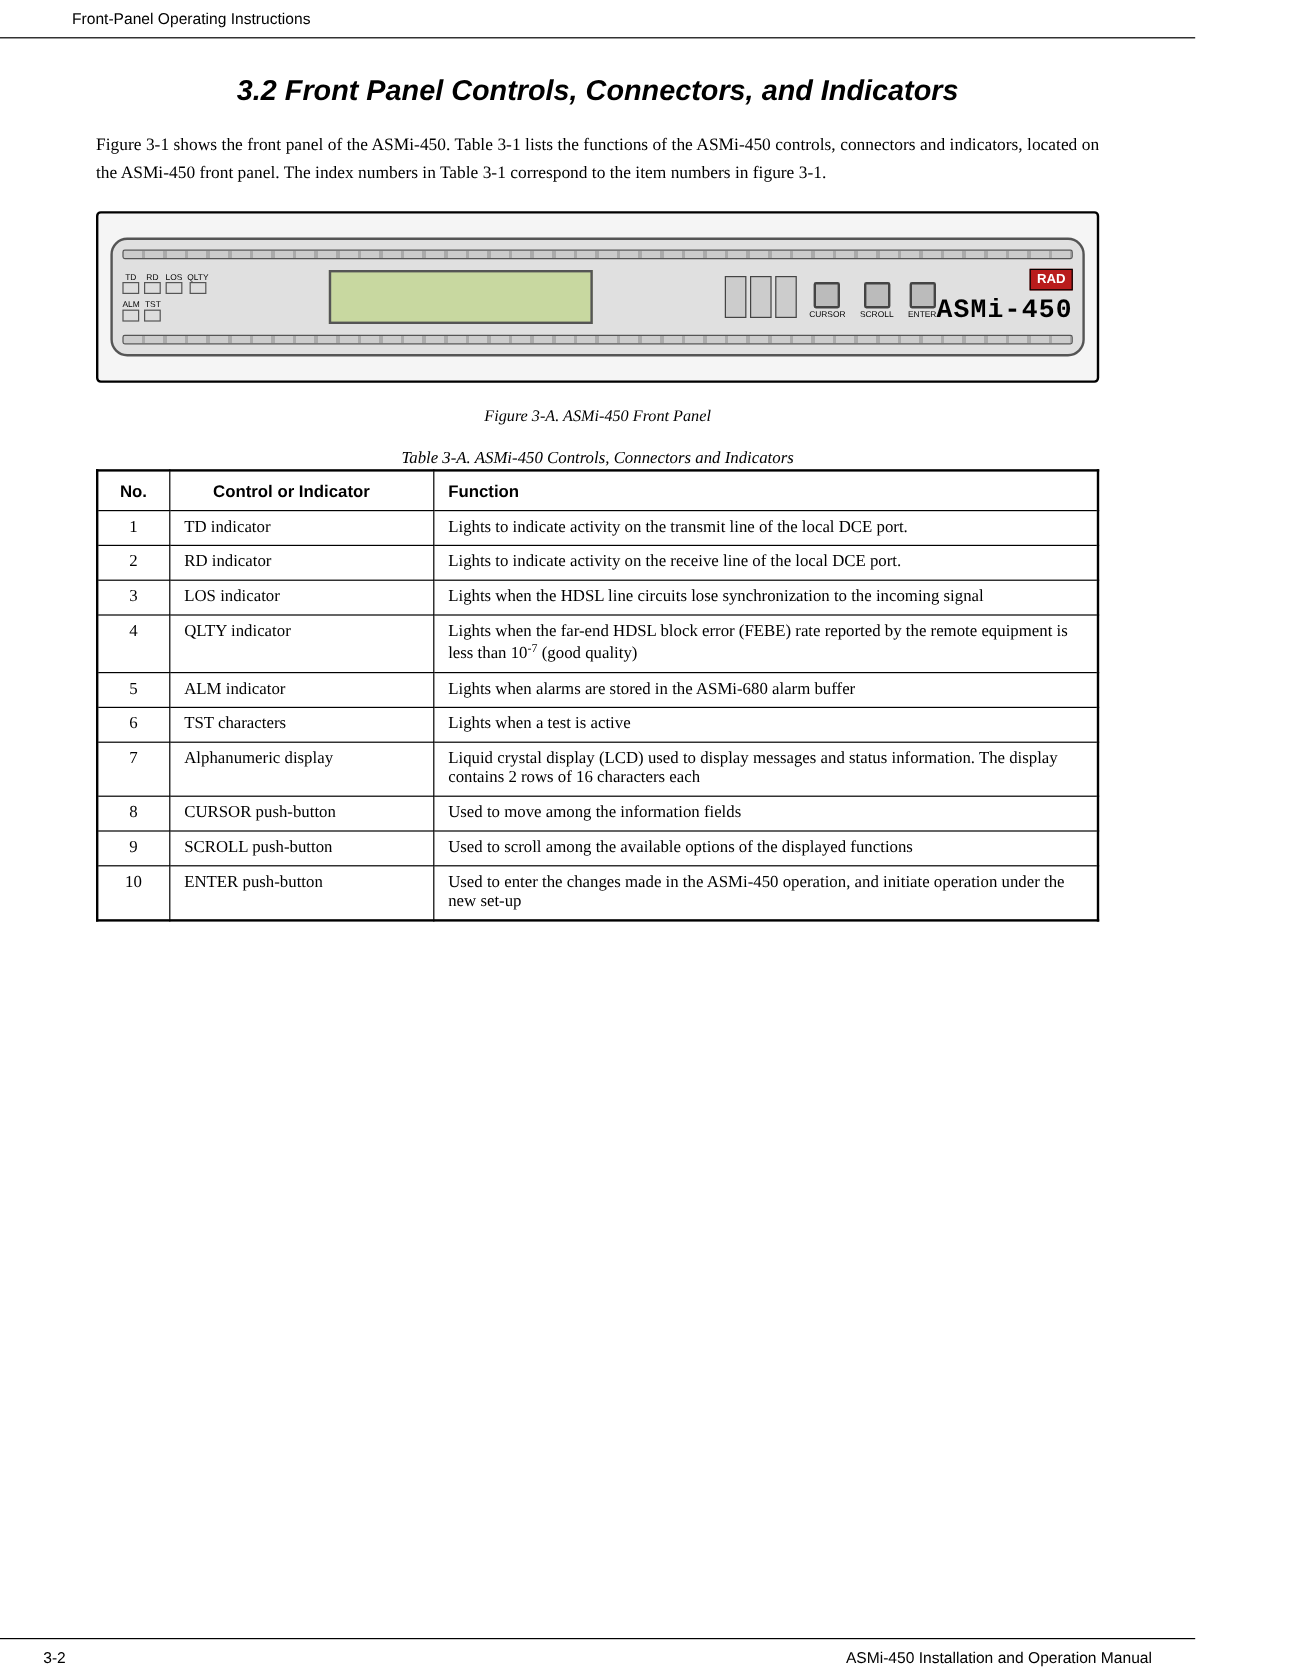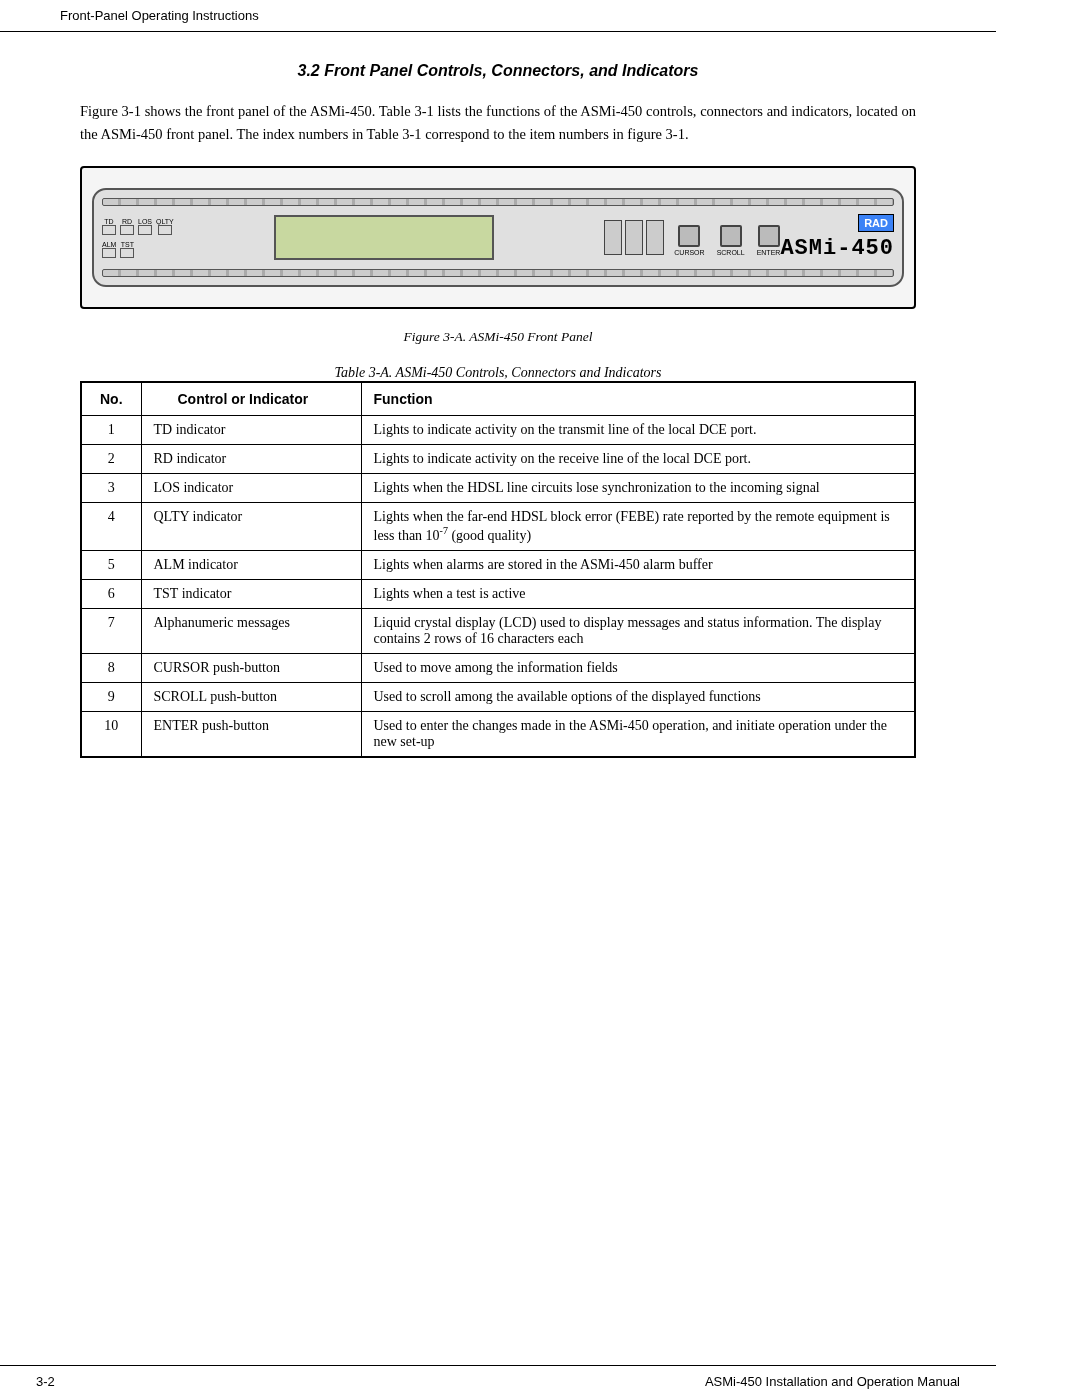--- a/index.html
+++ b/index.html
@@ -41,21 +41,21 @@
       justify-content: space-between;
     }
 
     
     .content {
       padding: 30px 80px 80px 80px;
     }
 
     
     .section-title {
-      font-size: 16px;
+      font-size: 24px;
       font-weight: bold;
       font-style: italic;
       text-align: center;
       margin-bottom: 20px;
       font-family: Arial, sans-serif;
     }
 
     
     .body-text {
       font-size: 14.5px;
@@ -145,21 +145,21 @@
     }
 
     .panel-right {
       display: flex;
       flex-direction: column;
       align-items: flex-end;
       gap: 4px;
     }
 
     .rad-logo {
-      background: #3b82f6;
+      background: #b91c1c;
       color: #fff;
       font-size: 11px;
       font-weight: bold;
       font-family: Arial, sans-serif;
       padding: 2px 5px;
       border: 1px solid #000;
     }
 
     .asmi-label {
       font-size: 22px;
@@ -382,30 +382,30 @@
             <td>Lights when the HDSL line circuits lose synchronization to the incoming signal</td>
           </tr>
           <tr>
             <td class="num">4</td>
             <td>QLTY indicator</td>
             <td>Lights when the far-end HDSL block error (FEBE) rate reported by the remote equipment is less than 10<sup>-7</sup> (good quality)</td>
           </tr>
           <tr>
             <td class="num">5</td>
             <td>ALM indicator</td>
-            <td>Lights when alarms are stored in the ASMi-450 alarm buffer</td>
+            <td>Lights when alarms are stored in the ASMi-680 alarm buffer</td>
           </tr>
           <tr>
             <td class="num">6</td>
-            <td>TST indicator</td>
+            <td>TST characters</td>
             <td>Lights when a test is active</td>
           </tr>
           <tr>
             <td class="num">7</td>
-            <td>Alphanumeric messages</td>
+            <td>Alphanumeric display</td>
             <td>Liquid crystal display (LCD) used to display messages and status information. The display contains 2 rows of 16 characters each</td>
           </tr>
           <tr>
             <td class="num">8</td>
             <td>CURSOR push-button</td>
             <td>Used to move among the information fields</td>
           </tr>
           <tr>
             <td class="num">9</td>
             <td>SCROLL push-button</td>

